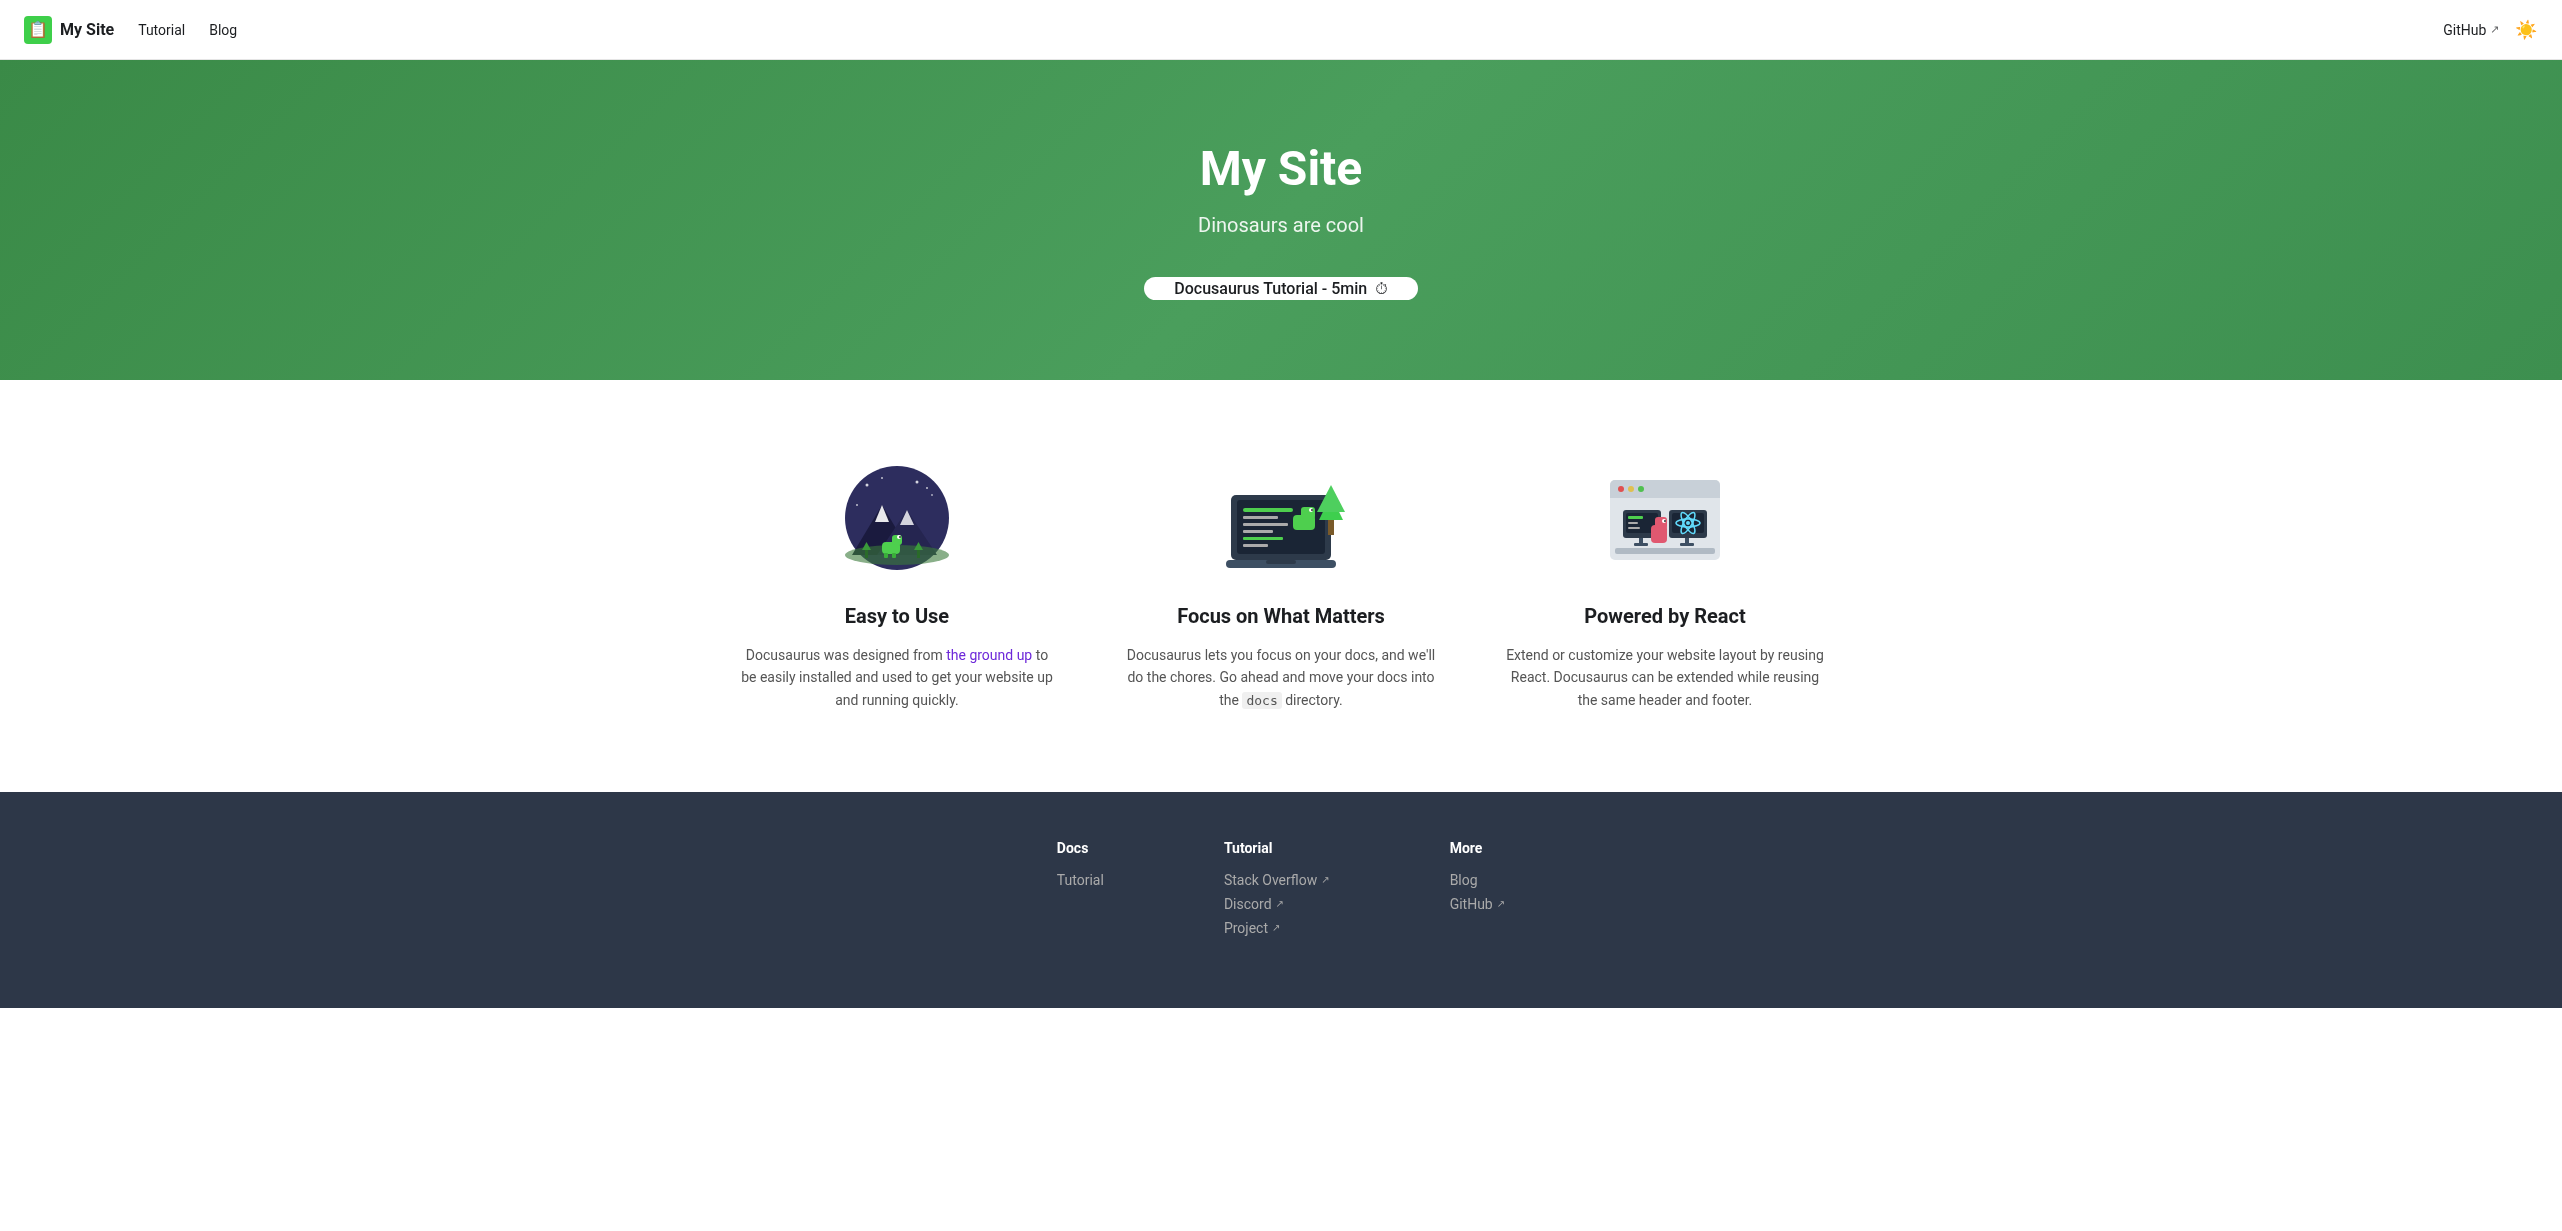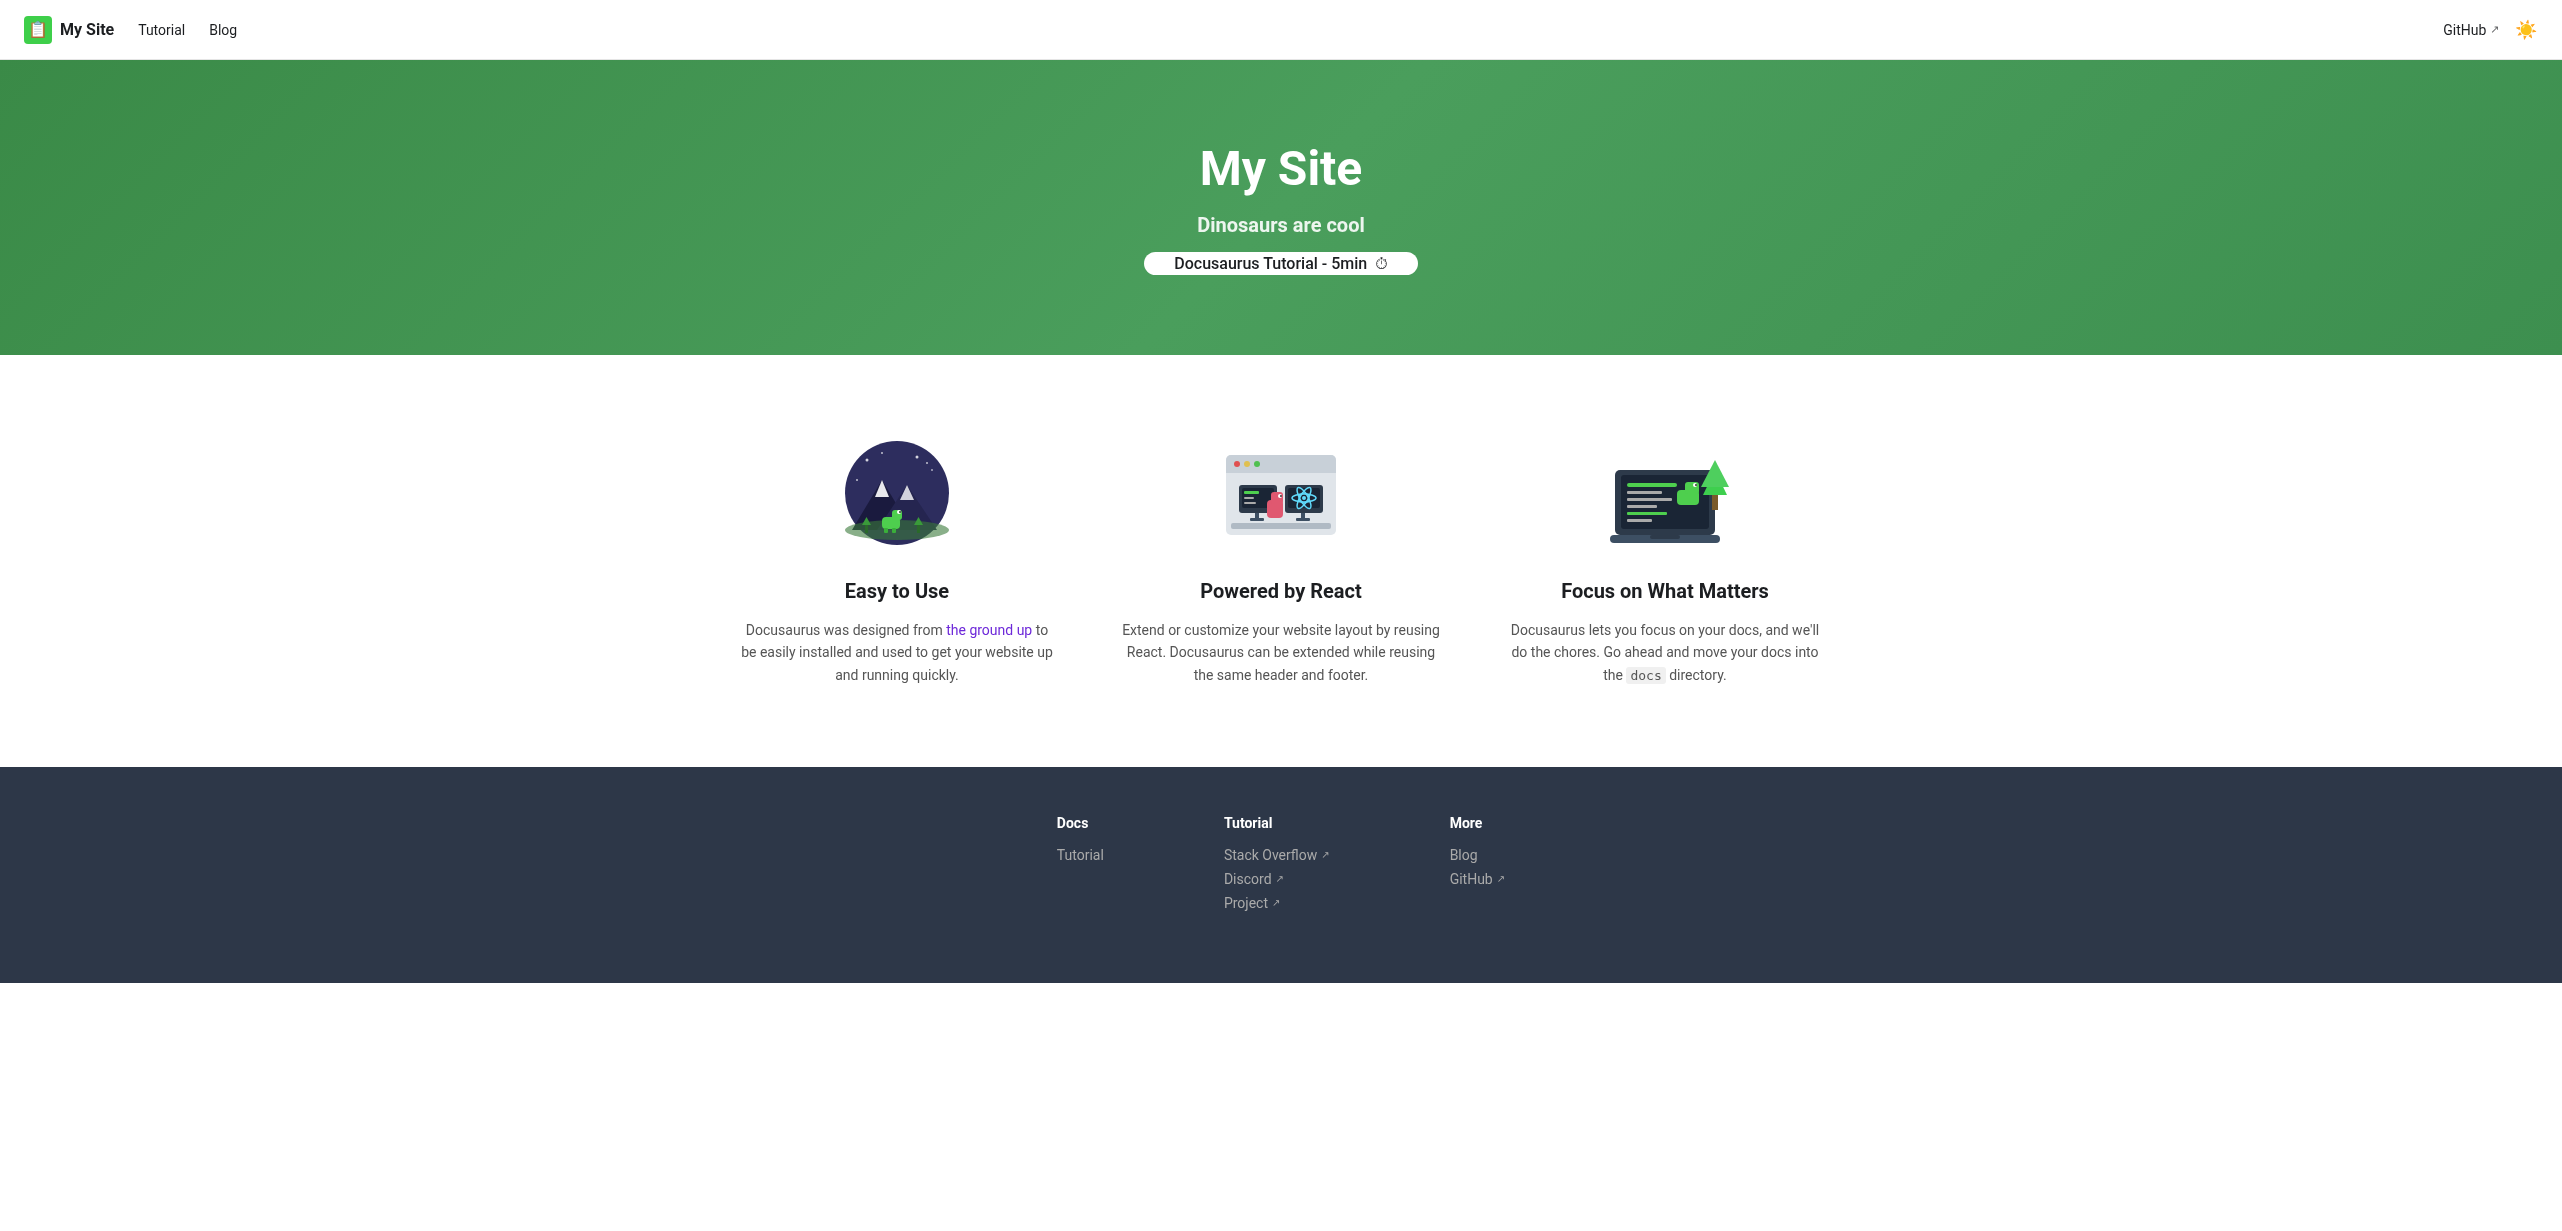--- a/index.html
+++ b/index.html
@@ -88,23 +88,23 @@
       justify-content: center;
     }
     .hero-title {
       font-size: 48px;
       font-weight: 700;
       margin-bottom: 16px;
       color: #fff;
     }
     .hero-subtitle {
       font-size: 20px;
-      margin-bottom: 15px;
+      margin-bottom: 40px;
       color: rgba(255,255,255,0.9);
-      font-weight: 700;
+      font-weight: 400;
     }
     .hero-btn {
       background: #fff;
       color: #1c1e21;
       border: 2px solid rgba(255,255,255,0.6);
       border-radius: 20px;
       padding: 0 28px;
       font-size: 16px;
       cursor: pointer;
       display: flex;
@@ -284,69 +284,20 @@
           <polygon points="91.5,82 87,90 96,90" fill="#3a9a3a"></polygon>
         </svg>
       </div>
       <h3 class="feature-title">Easy to Use</h3>
       <p class="feature-desc">
         Docusaurus was designed from <span style="color:#6d28d9">the ground up</span> to be easily installed and used to get your website up and running quickly.
       </p>
     </div>
 
     <div class="feature-item">
-      <div class="feature-illustration illus-workspace">
-        <svg width="140" height="120" viewBox="0 0 140 120" xmlns="http://www.w3.org/2000/svg">
-
-          <rect x="15" y="20" width="110" height="80" rx="5" fill="#e0e5ea"></rect>
-
-          <rect x="15" y="20" width="110" height="18" rx="5" fill="#c8d0d8"></rect>
-          <rect x="15" y="30" width="110" height="8" fill="#c8d0d8"></rect>
-
-          <circle cx="26" cy="29" r="3" fill="#e05050"></circle>
-          <circle cx="36" cy="29" r="3" fill="#e0c050"></circle>
-          <circle cx="46" cy="29" r="3" fill="#50c050"></circle>
-
-          <rect x="28" y="50" width="38" height="28" rx="3" fill="#2d3a4a"></rect>
-          <rect x="31" y="53" width="32" height="20" rx="2" fill="#1a2535"></rect>
-
-          <rect x="33" y="56" width="15" height="3" rx="1" fill="#4ecf4e"></rect>
-          <rect x="33" y="62" width="10" height="2" rx="1" fill="#aaa"></rect>
-          <rect x="33" y="67" width="12" height="2" rx="1" fill="#aaa"></rect>
-
-          <rect x="44" y="78" width="4" height="6" fill="#3d4f63"></rect>
-          <rect x="39" y="83" width="14" height="3" rx="1" fill="#3d4f63"></rect>
-
-          <rect x="74" y="50" width="38" height="28" rx="3" fill="#2d3a4a"></rect>
-          <rect x="77" y="53" width="32" height="20" rx="2" fill="#1a2535"></rect>
-
-          <circle cx="93" cy="63" r="5" fill="none" stroke="#61dafb" stroke-width="1.5"></circle>
-          <ellipse cx="93" cy="63" rx="12" ry="4" fill="none" stroke="#61dafb" stroke-width="1.5"></ellipse>
-          <ellipse cx="93" cy="63" rx="12" ry="4" fill="none" stroke="#61dafb" stroke-width="1.5" transform="rotate(60 93 63)"></ellipse>
-          <ellipse cx="93" cy="63" rx="12" ry="4" fill="none" stroke="#61dafb" stroke-width="1.5" transform="rotate(120 93 63)"></ellipse>
-          <circle cx="93" cy="63" r="2" fill="#61dafb"></circle>
-
-          <rect x="90" y="78" width="4" height="6" fill="#3d4f63"></rect>
-          <rect x="85" y="83" width="14" height="3" rx="1" fill="#3d4f63"></rect>
-
-          <rect x="56" y="65" width="16" height="18" rx="4" fill="#e05870"></rect>
-          <rect x="60" y="57" width="12" height="12" rx="3" fill="#e05870"></rect>
-          <circle cx="69" cy="61" r="2" fill="white"></circle>
-          <circle cx="70" cy="61" r="1" fill="#333"></circle>
-
-          <rect x="20" y="88" width="100" height="6" rx="2" fill="#b0bac4"></rect>
-        </svg>
-      </div>
-      <h3 class="feature-title">Powered by React</h3>
-      <p class="feature-desc">
-        Extend or customize your website layout by reusing React. Docusaurus can be extended while reusing the same header and footer.
-      </p>
-    </div>
-
-    <div class="feature-item">
       <div class="feature-illustration illus-laptop">
         <svg width="140" height="120" viewBox="0 0 140 120" xmlns="http://www.w3.org/2000/svg">
 
           <rect x="20" y="35" width="100" height="65" rx="5" fill="#2d3a4a"></rect>
 
           <rect x="26" y="40" width="88" height="54" rx="3" fill="#1a2535"></rect>
 
           <rect x="32" y="48" width="50" height="4" rx="2" fill="#4ecf4e"></rect>
           <rect x="32" y="56" width="35" height="3" rx="1" fill="#aaa"></rect>
           <rect x="32" y="63" width="45" height="3" rx="1" fill="#aaa"></rect>
@@ -366,20 +317,69 @@
           <rect x="15" y="100" width="110" height="8" rx="4" fill="#3d4f63"></rect>
           <rect x="55" y="100" width="30" height="4" rx="2" fill="#2d3a4a"></rect>
         </svg>
       </div>
       <h3 class="feature-title">Focus on What Matters</h3>
       <p class="feature-desc">
         Docusaurus lets you focus on your docs, and we'll do the chores. Go ahead and move your docs into the <code>docs</code> directory.
       </p>
     </div>
 
+    <div class="feature-item">
+      <div class="feature-illustration illus-workspace">
+        <svg width="140" height="120" viewBox="0 0 140 120" xmlns="http://www.w3.org/2000/svg">
+
+          <rect x="15" y="20" width="110" height="80" rx="5" fill="#e0e5ea"></rect>
+
+          <rect x="15" y="20" width="110" height="18" rx="5" fill="#c8d0d8"></rect>
+          <rect x="15" y="30" width="110" height="8" fill="#c8d0d8"></rect>
+
+          <circle cx="26" cy="29" r="3" fill="#e05050"></circle>
+          <circle cx="36" cy="29" r="3" fill="#e0c050"></circle>
+          <circle cx="46" cy="29" r="3" fill="#50c050"></circle>
+
+          <rect x="28" y="50" width="38" height="28" rx="3" fill="#2d3a4a"></rect>
+          <rect x="31" y="53" width="32" height="20" rx="2" fill="#1a2535"></rect>
+
+          <rect x="33" y="56" width="15" height="3" rx="1" fill="#4ecf4e"></rect>
+          <rect x="33" y="62" width="10" height="2" rx="1" fill="#aaa"></rect>
+          <rect x="33" y="67" width="12" height="2" rx="1" fill="#aaa"></rect>
+
+          <rect x="44" y="78" width="4" height="6" fill="#3d4f63"></rect>
+          <rect x="39" y="83" width="14" height="3" rx="1" fill="#3d4f63"></rect>
+
+          <rect x="74" y="50" width="38" height="28" rx="3" fill="#2d3a4a"></rect>
+          <rect x="77" y="53" width="32" height="20" rx="2" fill="#1a2535"></rect>
+
+          <circle cx="93" cy="63" r="5" fill="none" stroke="#61dafb" stroke-width="1.5"></circle>
+          <ellipse cx="93" cy="63" rx="12" ry="4" fill="none" stroke="#61dafb" stroke-width="1.5"></ellipse>
+          <ellipse cx="93" cy="63" rx="12" ry="4" fill="none" stroke="#61dafb" stroke-width="1.5" transform="rotate(60 93 63)"></ellipse>
+          <ellipse cx="93" cy="63" rx="12" ry="4" fill="none" stroke="#61dafb" stroke-width="1.5" transform="rotate(120 93 63)"></ellipse>
+          <circle cx="93" cy="63" r="2" fill="#61dafb"></circle>
+
+          <rect x="90" y="78" width="4" height="6" fill="#3d4f63"></rect>
+          <rect x="85" y="83" width="14" height="3" rx="1" fill="#3d4f63"></rect>
+
+          <rect x="56" y="65" width="16" height="18" rx="4" fill="#e05870"></rect>
+          <rect x="60" y="57" width="12" height="12" rx="3" fill="#e05870"></rect>
+          <circle cx="69" cy="61" r="2" fill="white"></circle>
+          <circle cx="70" cy="61" r="1" fill="#333"></circle>
+
+          <rect x="20" y="88" width="100" height="6" rx="2" fill="#b0bac4"></rect>
+        </svg>
+      </div>
+      <h3 class="feature-title">Powered by React</h3>
+      <p class="feature-desc">
+        Extend or customize your website layout by reusing React. Docusaurus can be extended while reusing the same header and footer.
+      </p>
+    </div>
+
   </div>
 </section>
 
 <footer class="footer">
   <div class="footer-content">
 
     <div class="footer-section">
       <h3>Docs</h3>
       <ul>
         <li>

